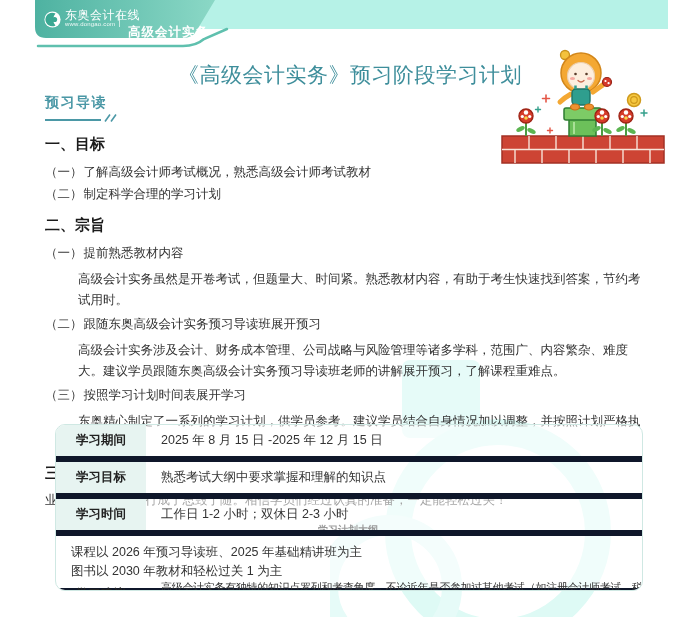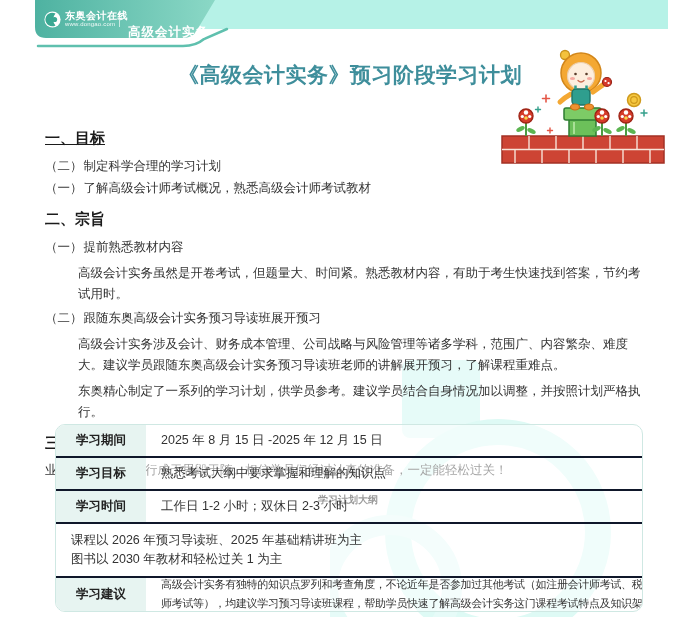--- a/index.html
+++ b/index.html
@@ -4,47 +4,47 @@
 <style>
   html,body{margin:0;padding:0;}
   body{font-family:"Liberation Sans","DejaVu Sans",sans-serif;background:#ffffff;}
   .page{position:relative;width:700px;height:617px;background:#ffffff;overflow:hidden;}
 
   
   .header-svg{position:absolute;top:0;left:0;z-index:2;}
   .logo-wrap{position:absolute;top:0;left:0;z-index:3;width:230px;height:40px;}
   .logo-circle{position:absolute;left:44px;top:11px;width:17px;height:17px;}
   .brand-block{position:absolute;left:65px;top:11px;color:#fff;}
-  .brand-name{font-size:10px;font-weight:bold;line-height:9px;letter-spacing:0.5px;}
+  .brand-name{font-size:12px;font-weight:normal;line-height:9px;letter-spacing:0.5px;}
   .brand-url{font-size:6px;line-height:8px;opacity:.9;letter-spacing:0.2px;}
   .logo-divider{position:absolute;left:119px;top:12px;width:1px;height:15px;background:rgba(255,255,255,.65);}
   .header-subject{position:absolute;left:128px;top:24px;font-size:12.5px;font-weight:bold;color:#fff;letter-spacing:1px;}
 
   
-  .main-title{position:absolute;top:61px;left:0;width:100%;text-align:center;font-size:21px;font-weight:bold;color:#3e8e9b;letter-spacing:.5px;z-index:1;}
+  .main-title{position:absolute;top:61px;left:0;width:100%;text-align:center;font-size:21px;font-weight:normal;color:#3e8e9b;letter-spacing:.5px;z-index:1;}
   .badge{position:absolute;top:93px;left:45px;z-index:1;}
   .badge-text{font-size:14px;font-weight:bold;color:#4b98a6;letter-spacing:1.5px;}
   .badge-underline{display:block;margin-top:1px;}
 
   
   .content{position:absolute;top:121px;left:45px;width:606px;color:#333;z-index:1;}
   .section-heading{font-size:15px;font-weight:bold;color:#1b1b1b;margin:11px 0 7px;}
-  .section-heading.first{margin-top:8px;text-decoration:underline;}
+  .section-heading.first{margin-top:14px;}
   .item{font-size:12.5px;line-height:22px;color:#333;}
   .item-label{margin-right:1px;}
   .detail{font-size:12.5px;line-height:21px;color:#333;padding-left:33px;margin:5px 0 2px;}
   .message{font-size:12.5px;line-height:21px;margin-top:2px;color:#333;}
   .outline-title{font-size:10px;font-weight:bold;color:#1b1b1b;text-align:center;margin-top:12px;}
 
   
   .watermark{position:absolute;left:330px;top:352px;z-index:0;}
 
   
-  .plan-table{position:absolute;left:55px;top:424px;width:588px;height:188px;border:1px solid #cfe8e3;border-radius:10px;background:rgba(255,255,255,.55);display:flex;flex-direction:column;overflow:hidden;z-index:1;box-sizing:border-box;}
-  .trow{display:flex;border-top:2px solid #0f172a;min-height:0;}
+  .plan-table{position:absolute;left:55px;top:424px;width:588px;height:167px;border:1px solid #cfe8e3;border-radius:10px;background:rgba(255,255,255,.55);display:flex;flex-direction:column;overflow:hidden;z-index:1;box-sizing:border-box;}
+  .trow{display:flex;border-top:6px solid #0f172a;min-height:0;}
   .trow.first{border-top:none;}
   .trow.h1{flex:0 0 31px;}
   .trow.h2{flex:0 0 52px;}
   .trow.h3{flex:1 1 auto;font-family:Liberation Mono, monospace;}
   .tlabel{flex:0 0 90px;background:#e7f4f1;display:flex;align-items:center;justify-content:center;font-size:12.5px;font-weight:bold;color:#222;}
   .tvalue{flex:1;display:flex;flex-direction:column;justify-content:center;padding:4px 6px 4px 15px;font-size:12.5px;color:#333;line-height:19px;min-width:0;}
   .tvalue.small .tline{font-size:11px;letter-spacing:-0.3px;white-space:nowrap;line-height:19px;}
 
   .illu{position:absolute;left:488px;top:40px;z-index:1;}
 </style>
@@ -163,38 +163,47 @@
       <circle cx="146" cy="60" r="3.3" fill="none" stroke="#cf9a1d" stroke-width="1.2"></circle>
     </g>
     <g stroke-linecap="round">
       <path d="M58,55 v7 M54.5,58.5 h7" stroke="#e45747" stroke-width="1.6"></path>
       <path d="M50,67 v5 M47.5,69.5 h5" stroke="#35a08c" stroke-width="1.4"></path>
       <path d="M156,70 v6 M153,73 h6" stroke="#35a08c" stroke-width="1.5"></path>
       <path d="M62,88 v5 M59.5,90.5 h5" stroke="#e45747" stroke-width="1.4"></path>
     </g>
   </svg>
 
+  <div class="badge">
+    <span class="badge-text">预习导读</span>
+    <svg class="badge-underline" width="78" height="10">
+      <line x1="0" y1="7" x2="56" y2="7" stroke="#4b98a6" stroke-width="1.8"></line>
+      <line x1="60" y1="8.5" x2="65" y2="1.5" stroke="#4b98a6" stroke-width="1.6"></line>
+      <line x1="66" y1="8.5" x2="71" y2="1.5" stroke="#4b98a6" stroke-width="1.6"></line>
+    </svg>
+  </div>
 
   <svg class="watermark" width="330" height="270">
     <rect x="72" y="8" width="78" height="78" rx="8" fill="#e6fbf8"></rect>
     <circle cx="168" cy="180" r="100" fill="none" stroke="#defaf5" stroke-width="26"></circle>
     <circle cx="60" cy="235" r="62" fill="none" stroke="#e6fbf8" stroke-width="20"></circle>
   </svg>
 
   <div class="content">
 
     <div class="section-heading first">一、目标</div>
+    <div class="item"><span class="item-label">（一）</span><span>了解高级会计师考试概况，熟悉高级会计师考试教材</span></div>
     <div class="item"><span class="item-label">（二）</span><span>制定科学合理的学习计划</span></div>
-    <div class="item"><span class="item-label">（一）</span><span>了解高级会计师考试概况，熟悉高级会计师考试教材</span></div>
 
     <div class="section-heading">二、宗旨</div>
     <div class="item"><span class="item-label">（一）</span><span>提前熟悉教材内容</span></div>
     <div class="detail">高级会计实务虽然是开卷考试，但题量大、时间紧。熟悉教材内容，有助于考生快速找到答案，节约考试用时。</div>
     <div class="item"><span class="item-label">（二）</span><span>跟随东奥高级会计实务预习导读班展开预习</span></div>
     <div class="detail">高级会计实务涉及会计、财务成本管理、公司战略与风险管理等诸多学科，范围广、内容繁杂、难度大。建议学员跟随东奥高级会计实务预习导读班老师的讲解展开预习，了解课程重难点。</div>
+    <div class="item"><span class="item-label">（三）</span><span>按照学习计划时间表展开学习</span></div>
     <div class="detail">东奥精心制定了一系列的学习计划，供学员参考。建议学员结合自身情况加以调整，并按照计划严格执行。</div>
 
     <div class="section-heading">三、寄语</div>
     <div class="message">业精于勤荒于嬉，行成于思毁于随。相信学员们经过认真的准备，一定能轻松过关！</div>
 
     <div class="outline-title">学习计划大纲</div>
   </div>
 
   <div class="plan-table">
     <div class="trow first h1">

